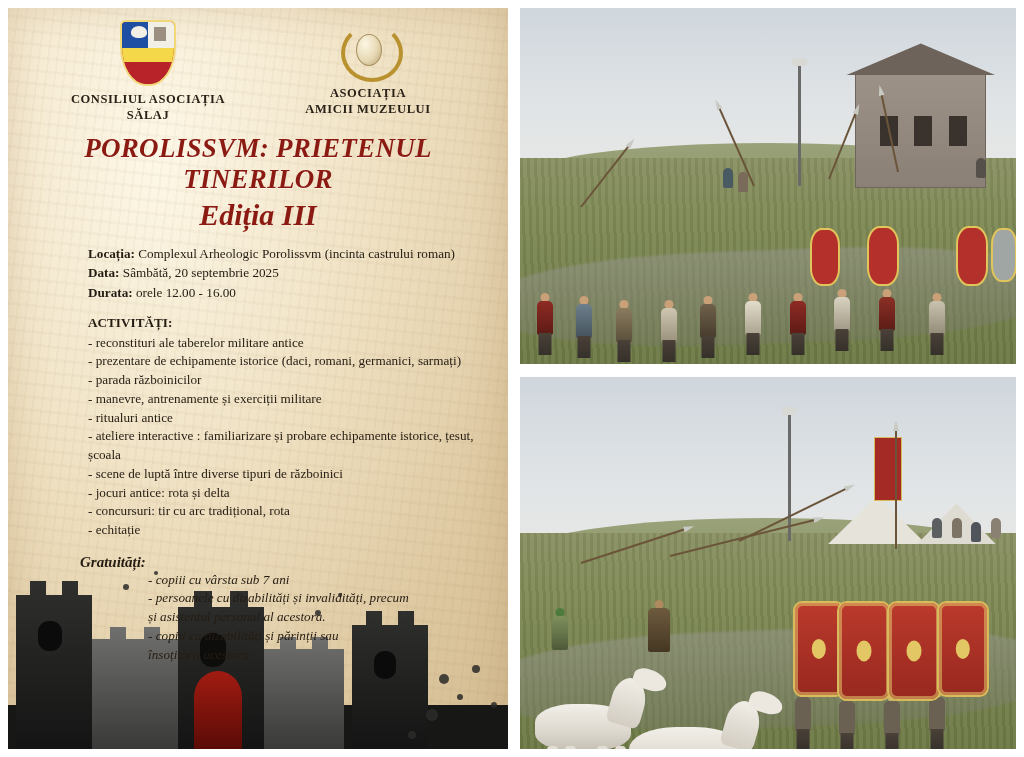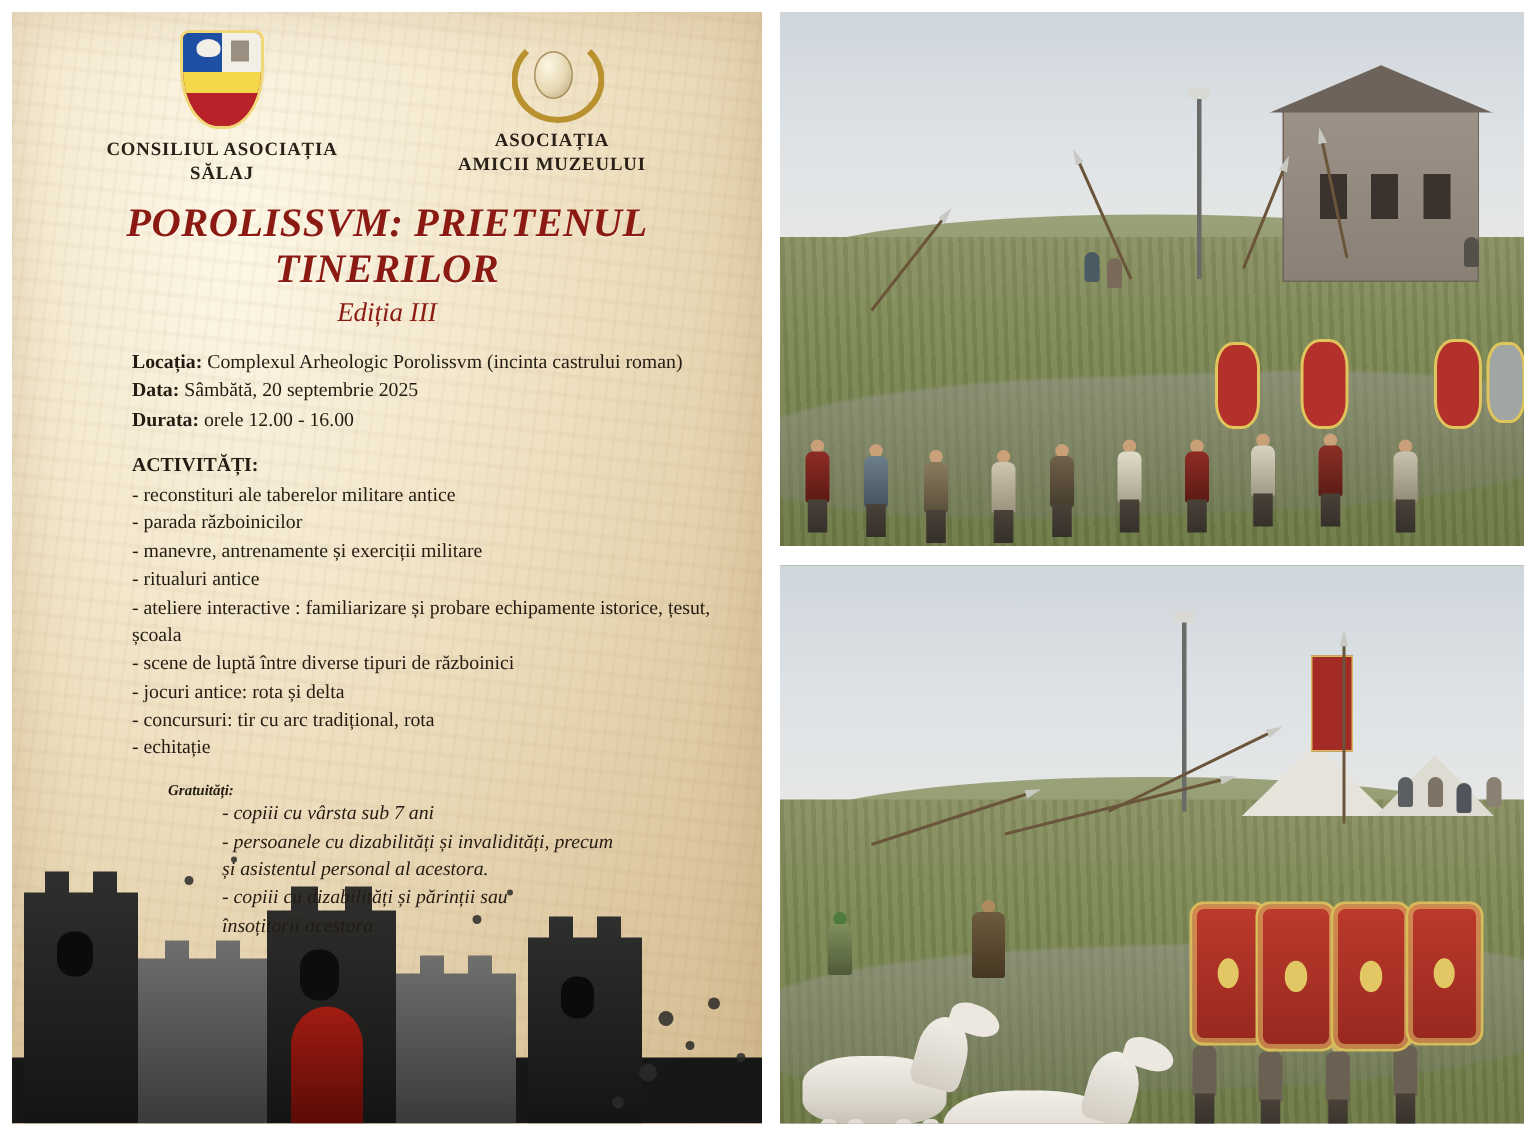--- a/index.html
+++ b/index.html
@@ -122,23 +122,23 @@
     font-style: italic;
     font-size: 27px;
     color: #8b1a12;
     letter-spacing: 0.3px;
     margin: 10px 0 0 0;
     text-shadow: 0 1px 0 rgba(255,255,255,0.45);
   }
   .poster-subtitle {
     text-align: center;
     font-family: "Liberation Serif", serif;
-    font-weight: normal;
+    font-weight: bold;
     font-style: italic;
-    font-size: 18px;
+    font-size: 30px;
     color: #8b1a12;
     margin: 3px 0 12px 0;
   }
 
   .meta {
     padding-left: 80px;
     font-size: 13.2px;
     color: #241c12;
     line-height: 1.45;
   }
@@ -166,23 +166,23 @@
     padding-right: 26px;
     margin-top: 14px;
     font-size: 13.2px;
     font-style: italic;
     color: #241c12;
     line-height: 1.42;
   }
   .notice .first { text-indent: 18px; }
 
   .free-head {
-    padding-left: 104px;
+    padding-left: 72px;
     margin-top: 14px;
-    font-size: 10px;
+    font-size: 15px;
     font-weight: bold;
     font-style: italic;
     color: #241c12;
   }
   .free-list {
     padding-left: 140px;
     padding-right: 30px;
     font-size: 13.2px;
     font-style: italic;
     color: #241c12;
@@ -398,20 +398,21 @@
           <b>Data:</b><span> Sâmbătă, 20 septembrie 2025</span>
         </div>
         <div>
           <b>Durata:</b><span> orele 12.00 - 16.00</span>
         </div>
       </div>
 
       <div class="section-head">ACTIVITĂȚI:</div>
       <div class="bullets">
         <div>- reconstituri ale taberelor militare antice</div>
+        <div>- prezentare de echipamente istorice (daci, romani, germanici, sarmați)</div>
         <div>- parada războinicilor</div>
         <div>- manevre, antrenamente și exerciții militare</div>
         <div>- ritualuri antice</div>
         <div>- ateliere interactive : familiarizare și probare echipamente istorice, țesut, școala</div>
         <div>- scene de luptă între diverse tipuri de războinici</div>
         <div>- jocuri antice: rota și delta</div>
         <div>- concursuri: tir cu arc tradițional, rota</div>
         <div>- echitație</div>
       </div>
 

